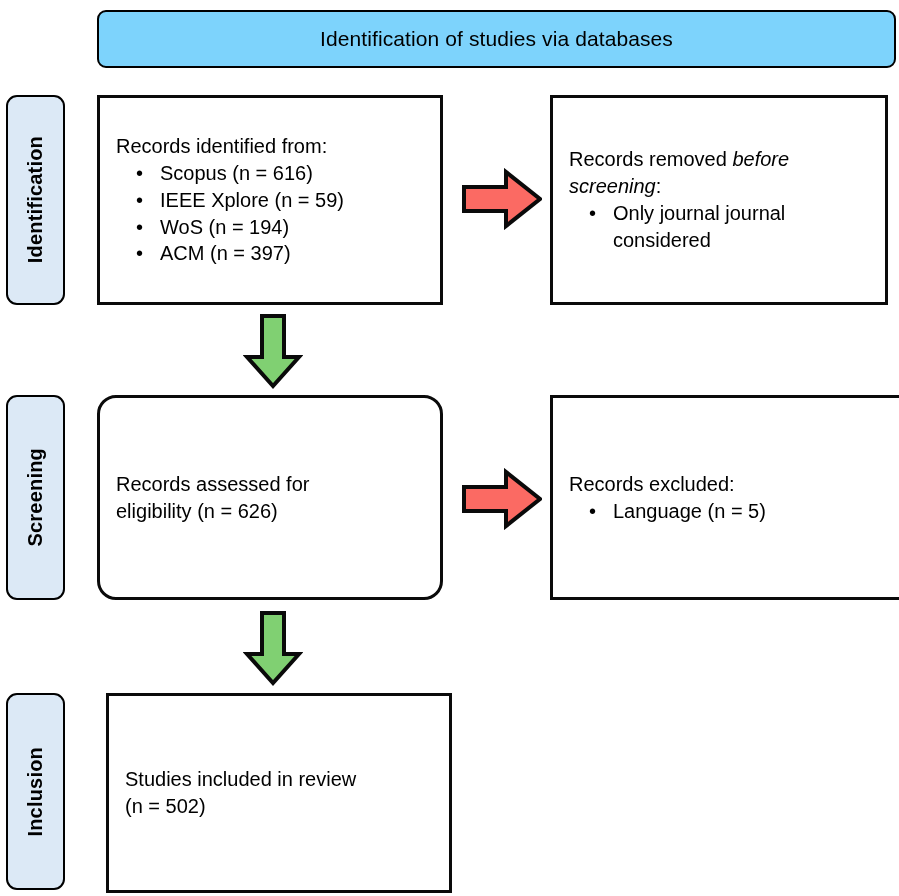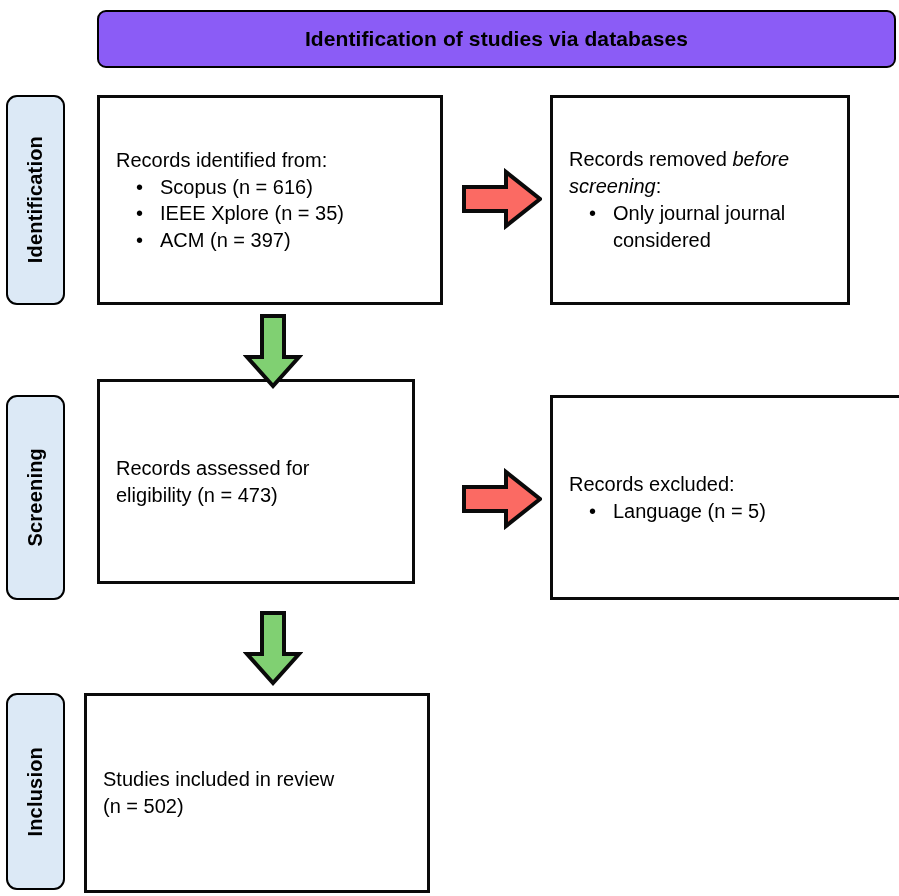--- a/index.html
+++ b/index.html
@@ -20,28 +20,28 @@
     overflow: hidden;
   }
 
   
   .header-banner {
     position: absolute;
     left: 97px;
     top: 10px;
     width: 799px;
     height: 58px;
-    background: #8b5cf6;
+    background: #7dd3fc;
     border: 2px solid #000000;
     border-radius: 9px;
     box-sizing: border-box;
     display: flex;
     align-items: center;
     justify-content: center;
-    font-weight: bold;
+    font-weight: normal;
     font-size: 21px;
     letter-spacing: 0.1px;
   }
 
   
   .phase-pill {
     position: absolute;
     left: 6px;
     width: 59px;
     background: #DCE9F6;
@@ -71,24 +71,24 @@
     border: 3px solid #0a0a0a;
     box-sizing: border-box;
     padding: 12px 16px;
     font-size: 20px;
     line-height: 1.35;
     display: flex;
     flex-direction: column;
     justify-content: center;
   }
   .box-identified  { left: 97px;  top: 95px;  width: 346px; height: 210px; padding-left: 16px; }
-  .box-removed     { left: 550px; top: 95px;  width: 300px; height: 210px; }
-  .box-assessed    { left: 97px;  top: 379px; width: 318px; height: 205px; }
+  .box-removed     { left: 550px; top: 95px;  width: 338px; height: 210px; }
+  .box-assessed    { left: 97px;  top: 395px; width: 346px; height: 205px; border-radius: 19px; }
   .box-excluded    { left: 550px; top: 395px; width: 398px; height: 205px; }
-  .box-included    { left: 84px;  top: 693px; width: 346px; height: 200px; }
+  .box-included    { left: 106px;  top: 693px; width: 346px; height: 200px; }
 
   .box-title {
     margin: 0;
     padding: 0;
     font-size: 20px;
   }
   .box-title em { font-style: italic; }
 
   ul.box-list {
     margin: 0;
@@ -137,35 +137,36 @@
     <span class="phase-label">Screening</span>
   </div>
   <div class="phase-pill pill-inclusion">
     <span class="phase-label">Inclusion</span>
   </div>
 
   <div class="flow-box box-identified">
     <p class="box-title">Records identified from:</p>
     <ul class="box-list">
       <li>Scopus (n = 616)</li>
-      <li>IEEE Xplore (n = 35)</li>
+      <li>IEEE Xplore (n = 59)</li>
+      <li>WoS (n = 194)</li>
       <li>ACM (n = 397)</li>
     </ul>
   </div>
 
   <div class="flow-box box-removed">
     <p class="box-title"><span>Records removed </span><em>before screening</em><span>:</span></p>
     <ul class="box-list">
       <li>Only journal journal considered</li>
     </ul>
   </div>
 
   <div class="flow-box box-assessed">
     <p class="box-title">Records assessed for</p>
-    <p class="box-title">eligibility (n = 473)</p>
+    <p class="box-title">eligibility (n = 626)</p>
   </div>
 
   <div class="flow-box box-excluded">
     <p class="box-title">Records excluded:</p>
     <ul class="box-list">
       <li>Language (n = 5)</li>
     </ul>
   </div>
 
   <div class="flow-box box-included">

